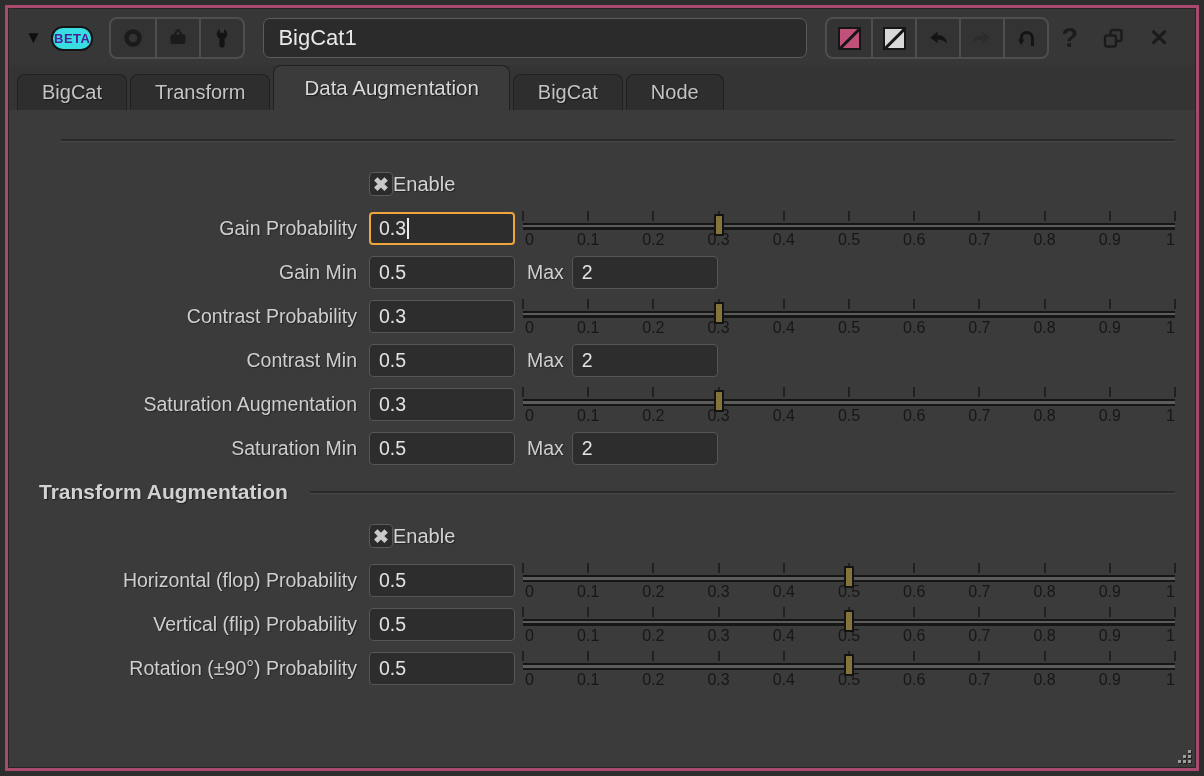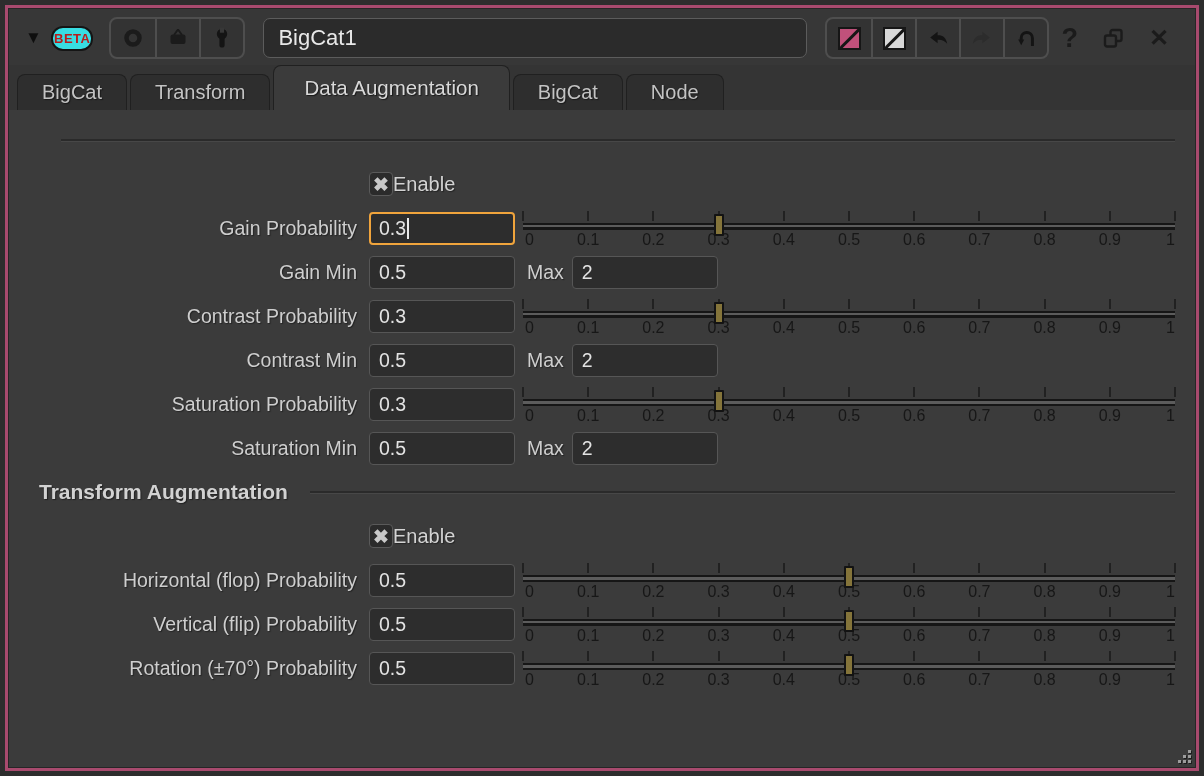--- a/index.html
+++ b/index.html
@@ -33,21 +33,21 @@
     height:56px;
     background:#373737;
     display:flex; align-items:center;
     padding:6px 14px 4px 16px;
   }
   .disclosure {
     color:#0e0e0e; font-size:17px; width:26px;
     cursor:pointer; flex:0 0 auto;
   }
   .beta-badge {
-    background:#38dde2; color:#b91c1c;
+    background:#38dde2; color:#4c1d95;
     font-weight:bold; font-size:13px; letter-spacing:.5px;
     padding:3px 1px; border-radius:12px;
     border:2px solid #151515;
     flex:0 0 auto; margin-right:16px;
   }
   .btn-group {
     display:flex; align-items:stretch;
     border:2px solid #4e4e4e; border-radius:8px;
     background:#333; overflow:hidden; flex:0 0 auto;
   }
@@ -370,21 +370,21 @@
       <div class="field">
         <span>0.5</span>
       </div>
       <span class="max-label">Max</span>
       <div class="field max">
         <span>2</span>
       </div>
     </div>
 
     <div class="row">
-      <div class="label-col">Saturation Probability</div>
+      <div class="label-col">Saturation Augmentation</div>
       <div class="field">
         <span>0.3</span>
       </div>
       <div class="slider">
               <div class="track"></div>
               <div class="tick" style="left: 0%;"></div>
               <div class="tick-label" style="left: 2px; transform: none;">0</div>
               <div class="tick" style="left: 10%;"></div>
               <div class="tick-label" style="left: 10%;">0.1</div>
               <div class="tick" style="left: 20%;"></div>
@@ -493,21 +493,21 @@
               <div class="tick-label" style="left: 80%;">0.8</div>
               <div class="tick" style="left: 90%;"></div>
               <div class="tick-label" style="left: 90%;">0.9</div>
               <div class="tick" style="left: 100%;"></div>
               <div class="tick-label" style="left: auto; right: 0px; transform: none;">1</div>
               <div class="handle" style="left: 50%;"></div>
             </div>
     </div>
 
     <div class="row">
-      <div class="label-col">Rotation (±70°) Probability</div>
+      <div class="label-col">Rotation (±90°) Probability</div>
       <div class="field">
         <span>0.5</span>
       </div>
       <div class="slider">
               <div class="track"></div>
               <div class="tick" style="left: 0%;"></div>
               <div class="tick-label" style="left: 2px; transform: none;">0</div>
               <div class="tick" style="left: 10%;"></div>
               <div class="tick-label" style="left: 10%;">0.1</div>
               <div class="tick" style="left: 20%;"></div>

